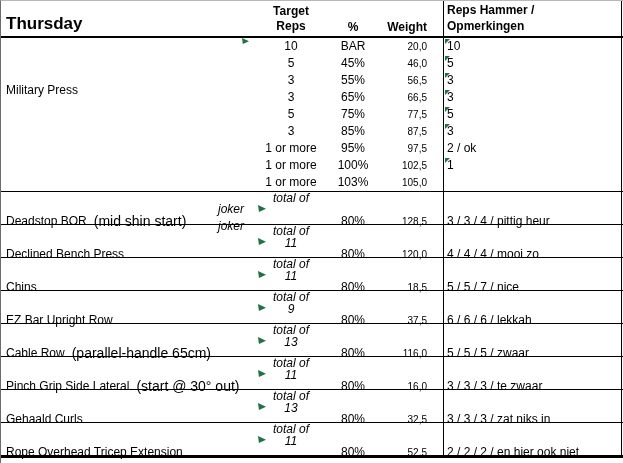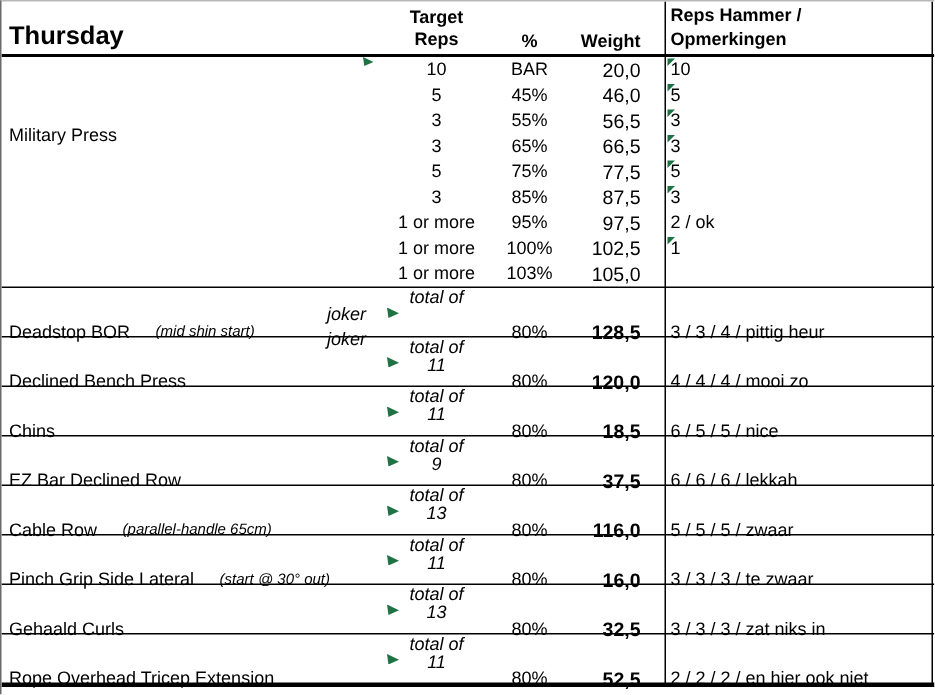--- a/index.html
+++ b/index.html
@@ -21,30 +21,30 @@
   .c-target{ text-align:center; justify-content:center; }
   .c-pct{ text-align:center; justify-content:center; }
   .c-weight{ text-align:right; justify-content:flex-end; padding-right:16px; }
   .c-reps{ padding-left:4px; }
   .hdr .c-reps{ align-items:flex-start; padding-top:1px; line-height:16px; }
   .hdr .two{ line-height:15px; }
   
   .sub{ height:17px; font-size:12px; line-height:17px; }
   .sub .c-name{ display:flex; justify-content:space-between; padding-left:5px;margin-top:44px; }
   .joker{ font-style:italic; padding-right:5px; }
-  .c-weight.num{ font-size:13px; }
+  .c-weight.num{ font-size:10px; }
   
   .blk{ height:33px; border-top:1px solid var(--line); font-size:12px; }
-  .blk .c-name{ display:flex; align-items:center; padding-left:5px; gap:17px; }
-  .note{ font-style:italic; font-size:10px; }
+  .blk .c-name{ display:flex; align-items:center; padding-left:5px; gap:7px; }
+  .note{ font-size:14px; }
   .blk .c-target{ display:flex; flex-direction:column; justify-content:flex-end;
                   font-style:italic; line-height:13px;gap:32px; }
   .blk .c-pct, .blk .c-weight, .blk .c-reps{ display:flex; align-items:center; }
   .blk .c-pct{ justify-content:center;text-align:center; }
-  .blk .c-weight{ justify-content:flex-end;font-weight:bold; }
+  .blk .c-weight{ justify-content:flex-end; }
   .bottom-rule{ position:absolute; left:0; top:454px; width:623px; height:3px; background:var(--line); }
   
   .corner-flag{ position:absolute; top:1px; left:2px; width:0; height:0;
     border-top:5px solid var(--flag); border-right:5px solid transparent; }
   .target-flag{ position:absolute; top:0; left:-7px; width:7px; height:6px; background:var(--flag);
     clip-path:polygon(0 0, 100% 55%, 12% 100%); }
   .total-flag{ position:absolute; top:13px; left:9px; width:8px; height:7px; background:var(--flag);
     clip-path:polygon(0 0, 100% 55%, 12% 100%); }
 </style>
 </head>
@@ -212,26 +212,26 @@
         <span>total of</span>
         <span>9</span>
       </div>
     <div class="cell c-pct">
         <span>80%</span>
       </div>
     <div class="cell c-weight num">
         <span>18,5</span>
       </div>
     <div class="cell c-reps">
-        <span>6 / 5 / 5 / nice</span>
-      </div>
-  </div>
-  <div class="row blk">
-    <div class="cell c-name">
-        <span>EZ Bar Declined Row</span>
+        <span>5 / 5 / 7 / nice</span>
+      </div>
+  </div>
+  <div class="row blk">
+    <div class="cell c-name">
+        <span>EZ Bar Upright Row</span>
         <span class="note"></span>
       </div>
     <div class="cell c-target">
         <span class="total-flag"></span>
         <span>total of</span>
         <span>13</span>
       </div>
     <div class="cell c-pct">
         <span>80%</span>
       </div>

